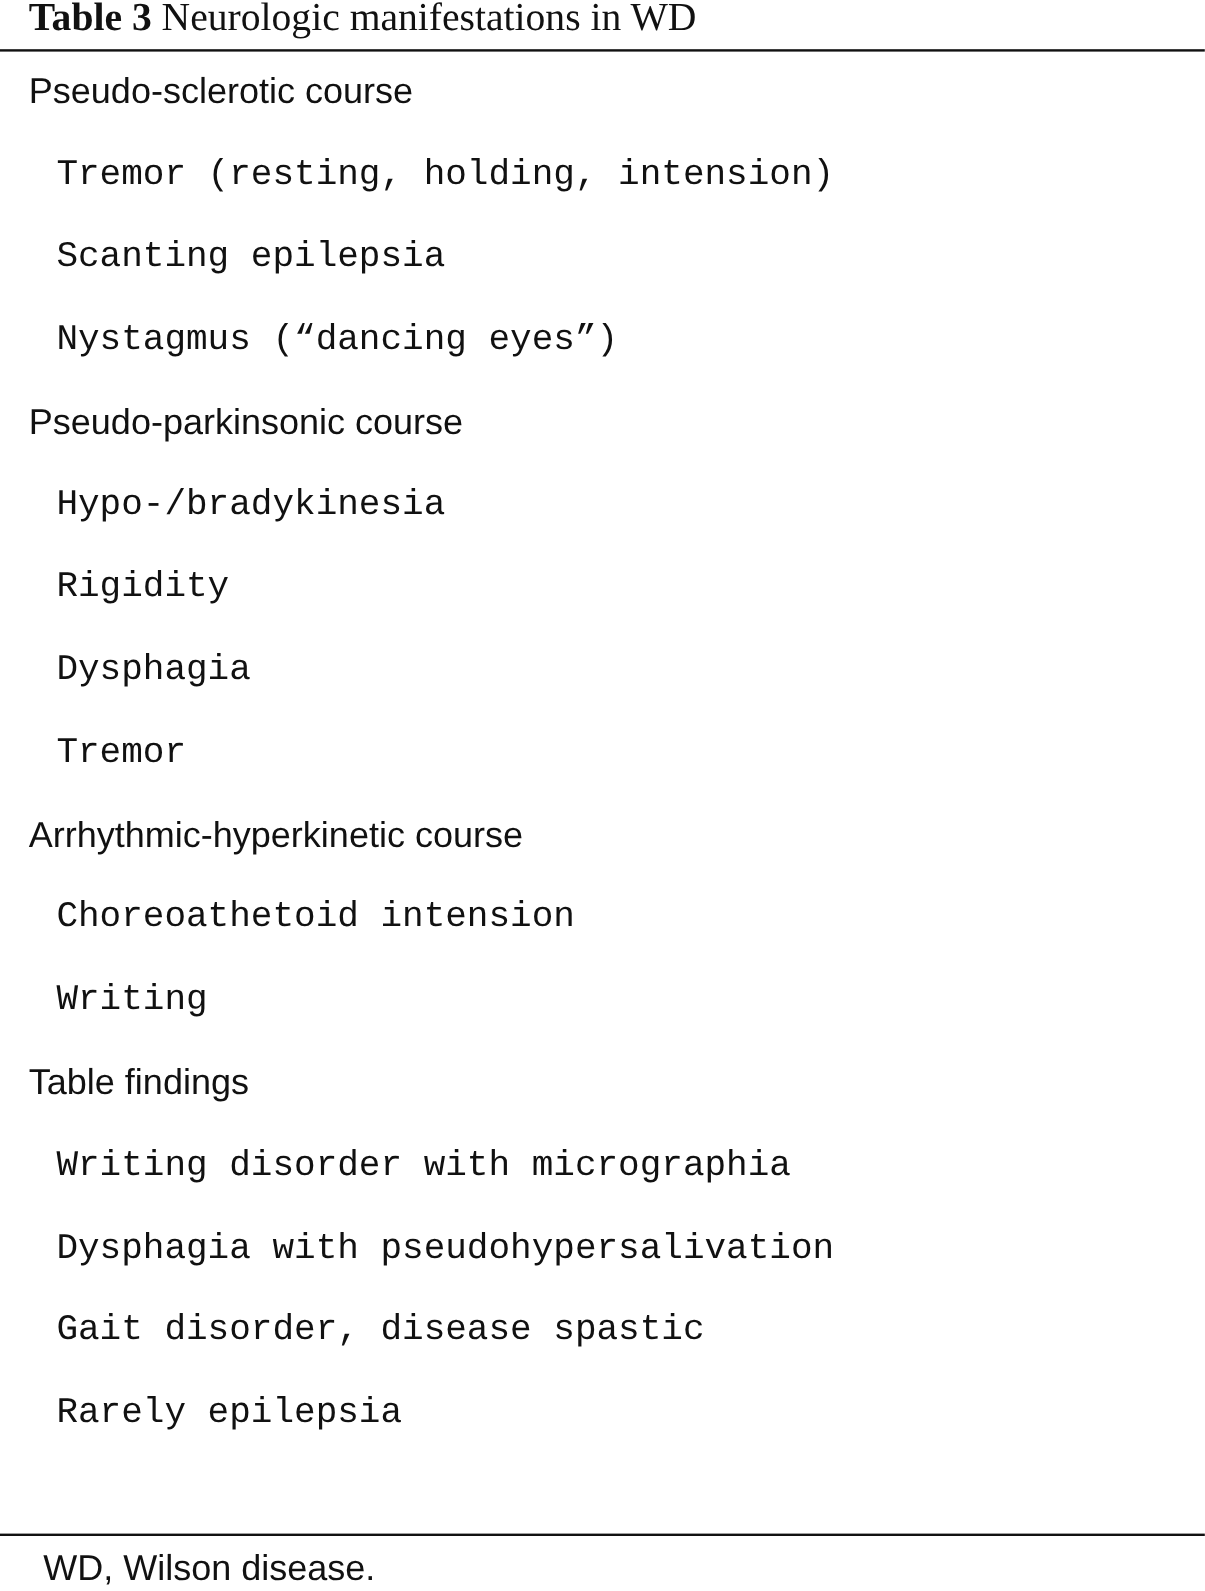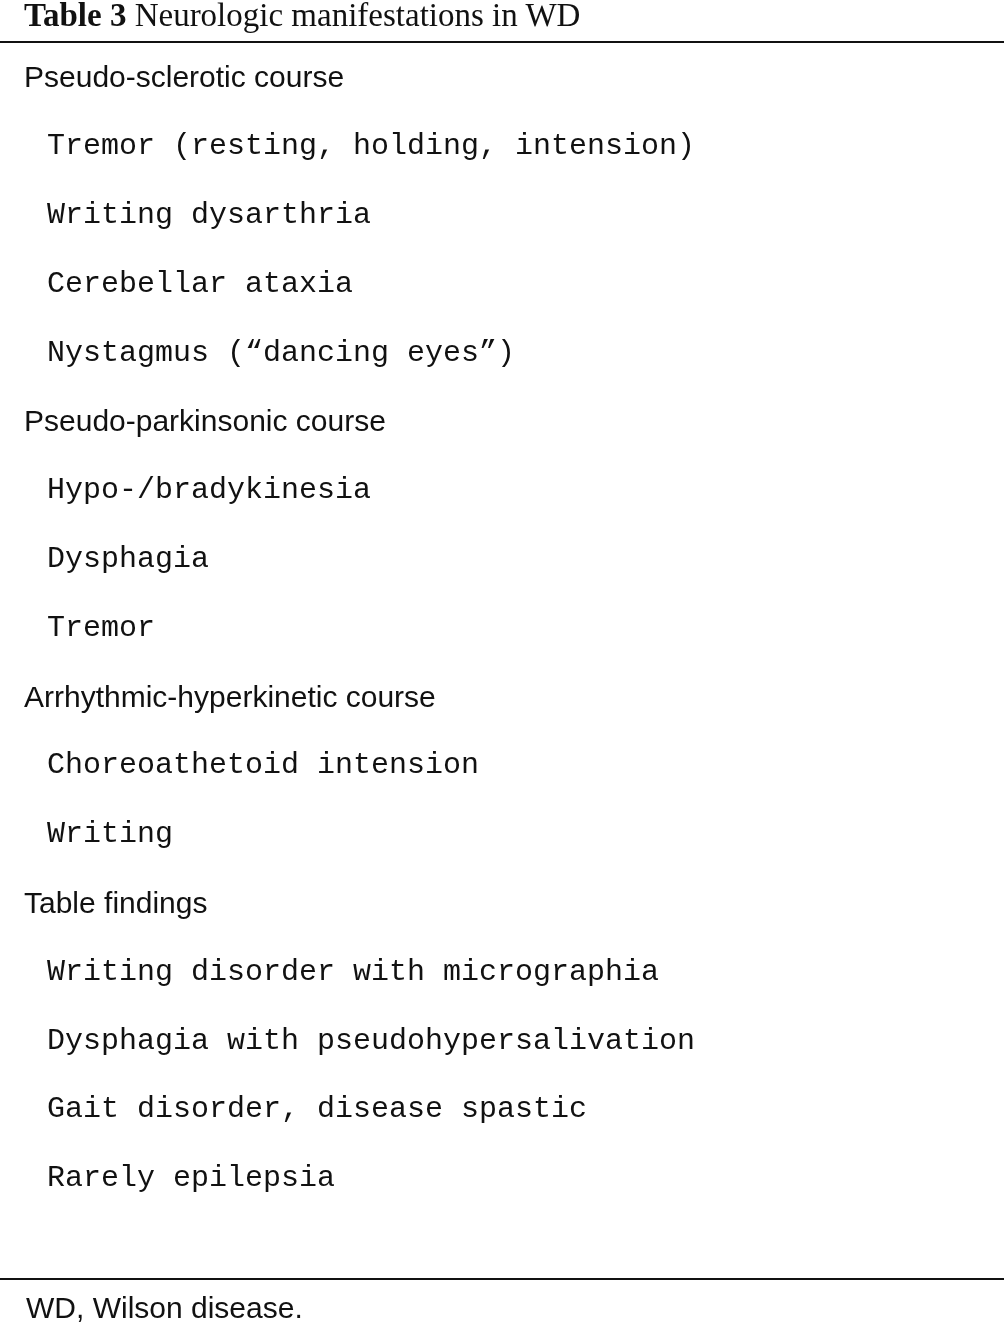--- a/index.html
+++ b/index.html
@@ -4,39 +4,39 @@
 <style>
   html, body { margin:0; padding:0; background:#fff; }
   body { width:1004px; height:1326px; position:relative; overflow:hidden; color:#111; }
   .title { position:absolute; left:24px; top:-6px; font-family:"Liberation Serif", serif; font-size:33px; line-height:42px; white-space:nowrap; }
   .title b { font-weight:bold; }
   .rule { position:absolute; left:0; width:1004px; height:2px; background:#111; }
   .rows { position:absolute; left:0; top:43px; width:1004px; }
   .row { height:68.8px; display:flex; align-items:center; font-family:"Liberation Sans", sans-serif; font-size:30px; white-space:nowrap; }
   .row.group { padding-left:24px; }
   .row.item { padding-left:47px;font-family:Liberation Mono, monospace; }
-  .foot { position:absolute; left:26px; top:1290px; font-family:"Liberation Sans", sans-serif; font-size:30px; line-height:36px; white-space:nowrap; }
+  .foot { position:absolute; left:36px; top:1290px; font-family:"Liberation Sans", sans-serif; font-size:30px; line-height:36px; white-space:nowrap; }
 </style>
 </head>
 <body>
 
 <div class="title">
   <b>Table 3</b>
   <span>Neurologic manifestations in WD</span>
 </div>
 <div class="rule" style="top:41px;"></div>
 
 <div class="rows">
   <div class="row group">Pseudo-sclerotic course</div>
   <div class="row item">Tremor (resting, holding, intension)</div>
-  <div class="row item">Writing dysarthria</div>
-  <div class="row item">Cerebellar ataxia</div>
+  <div class="row item">Scanting epilepsia</div>
   <div class="row item">Nystagmus (“dancing eyes”)</div>
   <div class="row group">Pseudo-parkinsonic course</div>
   <div class="row item">Hypo-/bradykinesia</div>
+  <div class="row item">Rigidity</div>
   <div class="row item">Dysphagia</div>
   <div class="row item">Tremor</div>
   <div class="row group">Arrhythmic-hyperkinetic course</div>
   <div class="row item">Choreoathetoid intension</div>
   <div class="row item">Writing</div>
   <div class="row group">Table findings</div>
   <div class="row item">Writing disorder with micrographia</div>
   <div class="row item">Dysphagia with pseudohypersalivation</div>
   <div class="row item">Gait disorder, disease spastic</div>
   <div class="row item">Rarely epilepsia</div>

